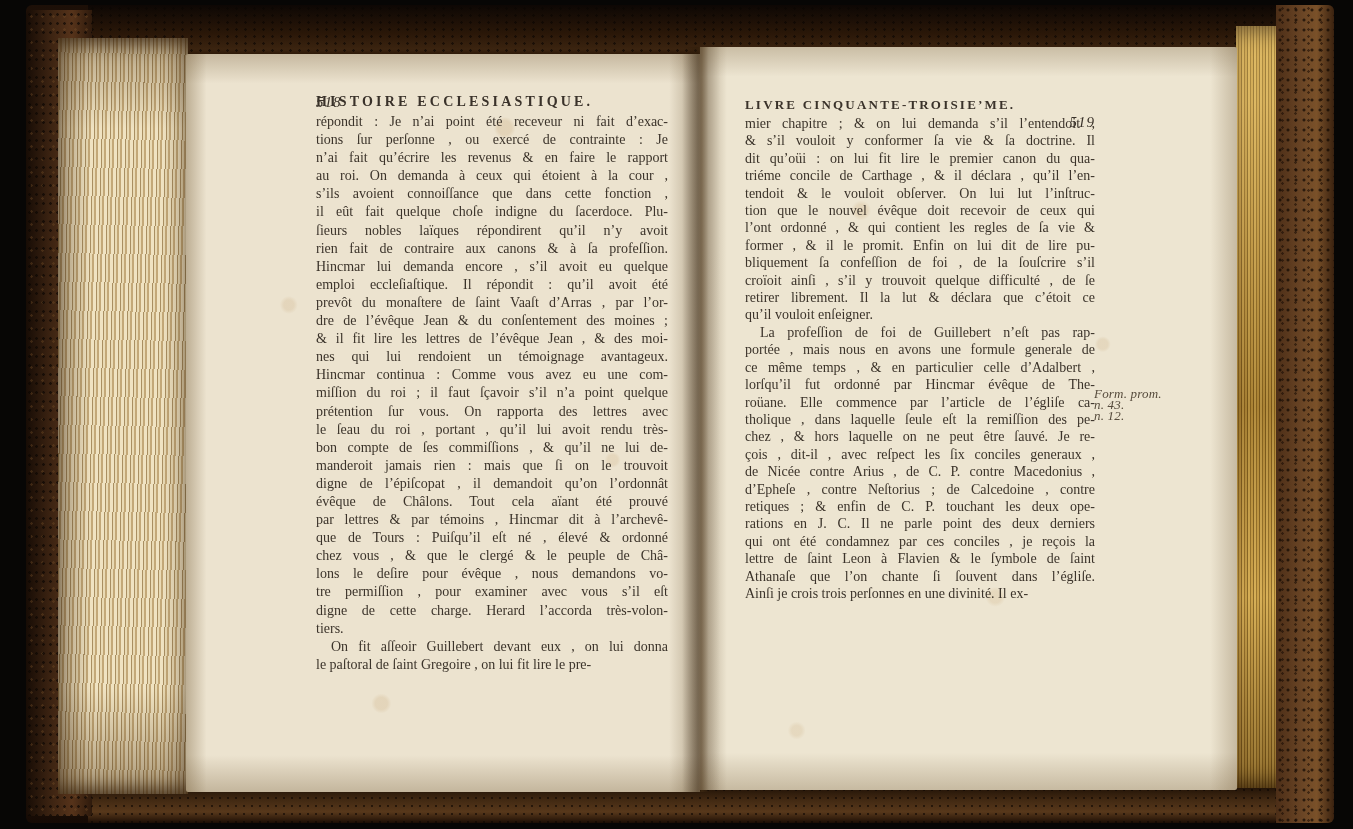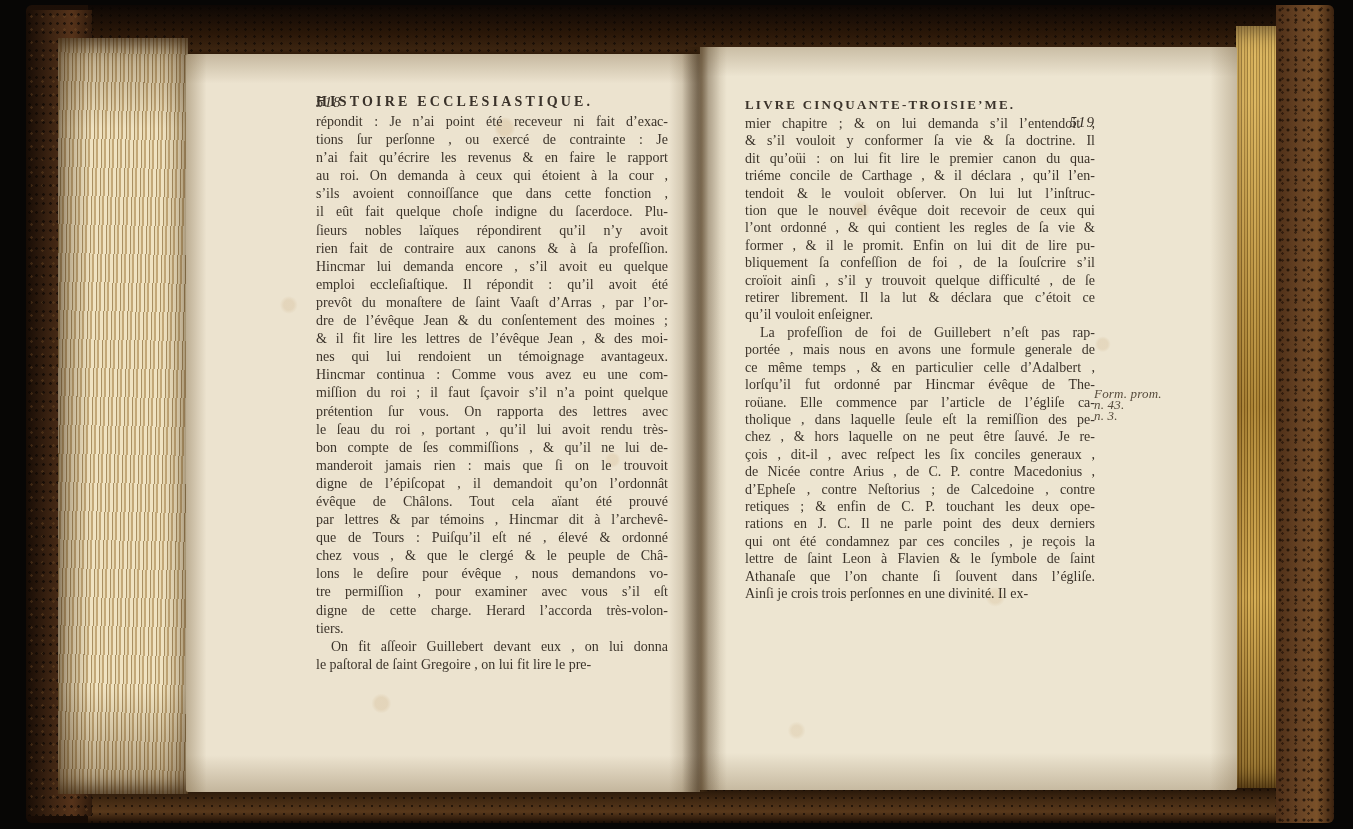--- a/index.html
+++ b/index.html
@@ -164,18 +164,18 @@
         <div class="line">d’Epheſe , contre Neſtorius ; de Calcedoine , contre</div>
         <div class="line">retiques ; &amp; enfin de C. P. touchant les deux ope-</div>
         <div class="line">rations en J. C. Il ne parle point des deux derniers</div>
         <div class="line">qui ont été condamnez par ces conciles , je reçois la</div>
         <div class="line">lettre de ſaint Leon à Flavien &amp; le ſymbole de ſaint</div>
         <div class="line">Athanaſe que l’on chante ſi ſouvent dans l’égliſe.</div>
         <div class="line last">Ainſi je crois trois perſonnes en une divinité. Il ex-</div>
       </div>
     <div class="margin-note">
         <div>Form. prom. n. 43.</div>
-        <div>n. 3.</div>
+        <div>n. 12.</div>
       </div>
   </div>
 
   <div class="gutter-shadow"></div>
 </div>
 
 </body></html>

